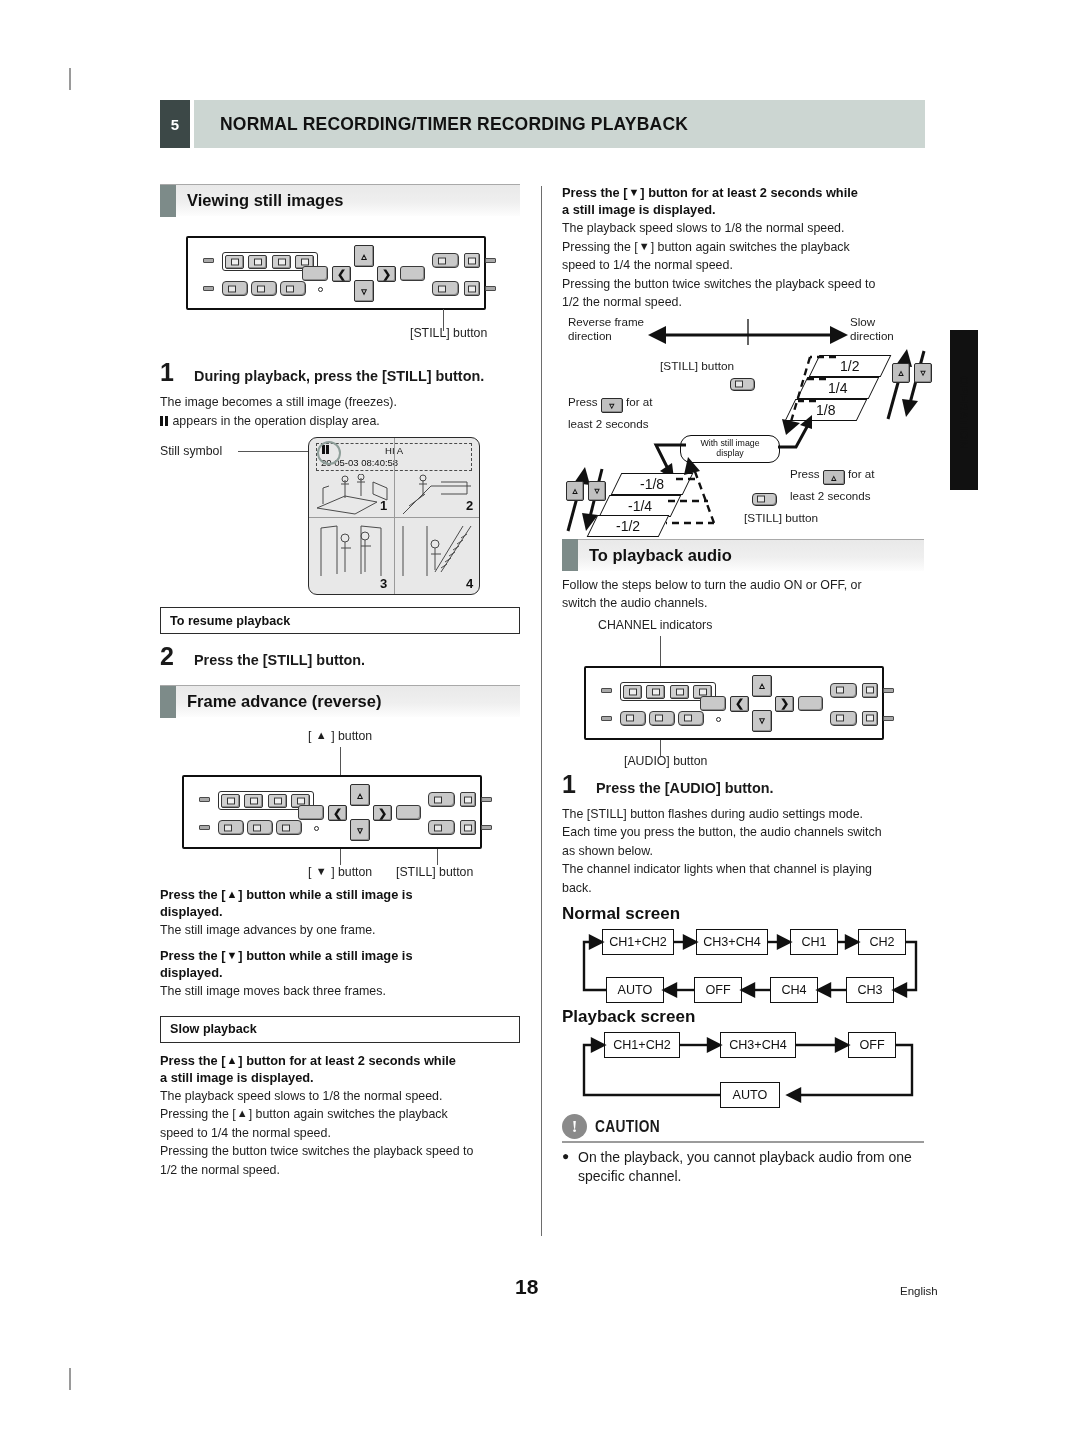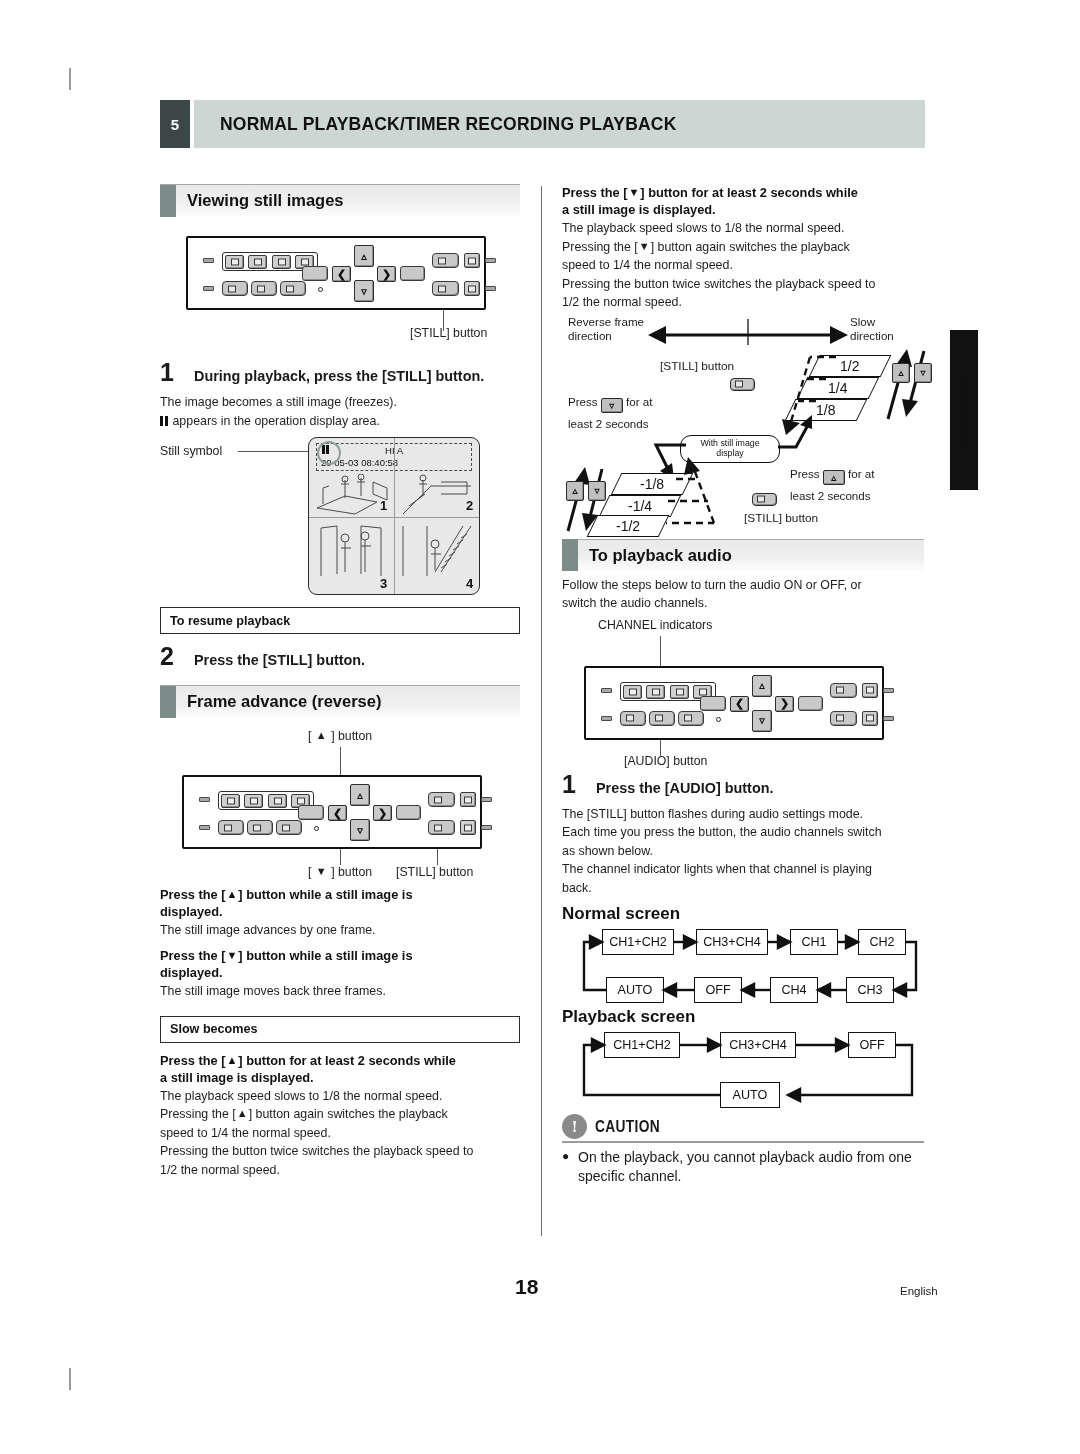--- a/index.html
+++ b/index.html
@@ -163,21 +163,21 @@
 <body>
 
 <div class="page">
 
   <div class="regmark" style="left:69px;top:68px;width:1.5px;height:22px;"></div>
   <div class="regmark" style="left:69px;top:1368px;width:1.5px;height:22px;"></div>
 
   <div class="chap-header">
     <div class="chap-num">5</div>
     <div class="chap-bar">
-      <div class="chap-title">NORMAL PLAYBACK/TIMER RECORDING PLAYBACK</div>
+      <div class="chap-title">NORMAL RECORDING/TIMER RECORDING PLAYBACK</div>
     </div>
   </div>
 
   <div class="col-divider"></div>
 
   <div class="sidetab"></div>
   <div class="sidetab-label">OPERATION</div>
 
   <div class="col-left">
 
@@ -363,21 +363,21 @@
     <p class="body">The still image advances by one frame.</p>
     <div class="gap6"></div>
     <p class="bold">
       <span>Press the [</span><span class="kglyph">▼</span><span>] button while a still image is</span><br>
       <span>displayed.</span>
     </p>
     <p class="body">The still image moves back three frames.</p>
 
     <div class="gap14"></div>
 
-    <div class="sub-head">Slow becomes</div>
+    <div class="sub-head">Slow playback</div>
     <p class="bold">
       <span>Press the [</span><span class="kglyph">▲</span><span>] button for at least 2 seconds while</span><br>
       <span>a still image is displayed.</span>
     </p>
     <p class="body">The playback speed slows to 1/8 the normal speed.</p>
     <p class="body">
       <span>Pressing the [</span><span class="kglyph">▲</span><span>] button again switches the playback</span>
     </p>
     <p class="body">speed to 1/4 the normal speed.</p>
     <p class="body">Pressing the button twice switches the playback speed to</p>

